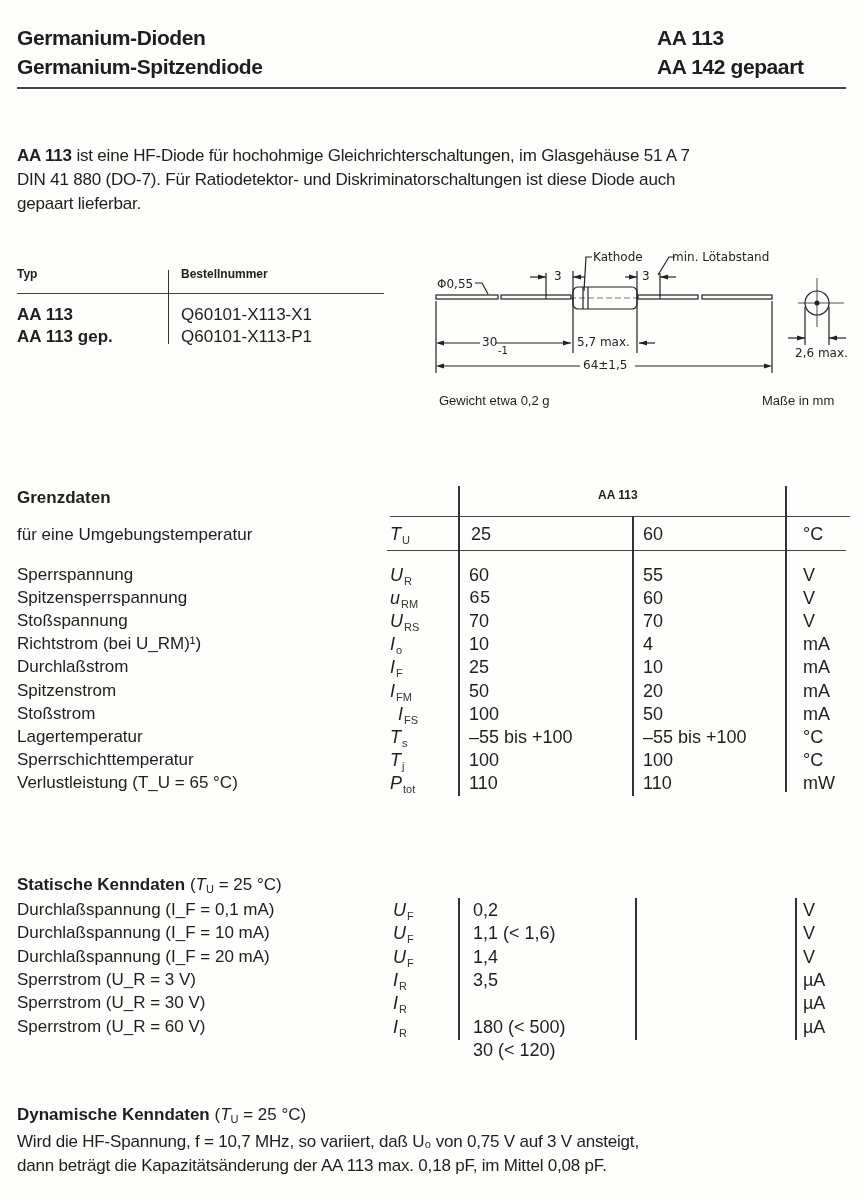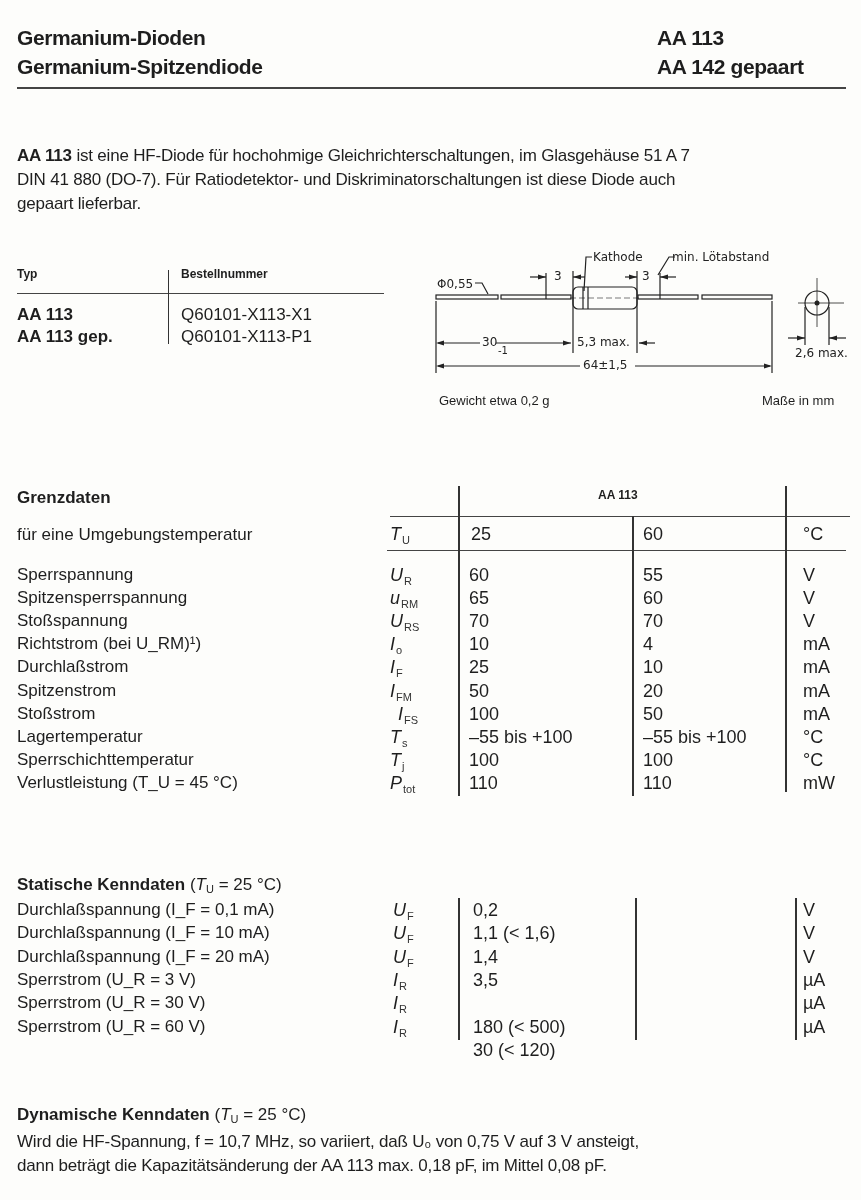--- a/index.html
+++ b/index.html
@@ -103,21 +103,21 @@
         <path d="M409 93 l8 -2.5 v5 z"></path>
     </g>
   </svg>
   <div class="abs dim" style="left:17px;top:32px;">Φ0,55</div>
   <div class="abs dim" style="left:134px;top:24px;">3</div>
   <div class="abs dim" style="left:173px;top:5px;">Kathode</div>
   <div class="abs dim" style="left:222px;top:24px;">3</div>
   <div class="abs dim" style="left:252px;top:5px;">min. Lötabstand</div>
   <div class="abs dim" style="left:62px;top:90px;">30</div>
   <div class="abs dim" style="left:78px;top:100px;font-size:10px;">-1</div>
-  <div class="abs dim" style="left:157px;top:90px;">5,3 max.</div>
+  <div class="abs dim" style="left:157px;top:90px;">5,7 max.</div>
   <div class="abs dim" style="left:163px;top:113px;">64±1,5</div>
   <div class="abs dim" style="left:375px;top:101px;">2,6 max.</div>
   <div class="abs small" style="left:19px;top:148px;">Gewicht etwa 0,2 g</div>
   <div class="abs small" style="left:342px;top:148px;">Maße in mm</div>
 </div>
 
 <div class="abs t17 bold" style="left:17px;top:488px;">Grenzdaten</div>
 <div class="abs t18 bold" style="left:598px;top:488px;">AA 113</div>
 <div class="rule" style="left:390px;top:516px;width:460px;height:1.2px;"></div>
 <div class="rule" style="left:387px;top:550px;width:459px;height:1.2px;"></div>
@@ -137,21 +137,21 @@
     <div>
       <div class="abs t17" style="left: 17px; top: 565px; text-align: right;">Sperrspannung</div>
       <div class="abs sym" style="left: 390px; top: 565px;"><span>U</span><sub>R</sub></div>
       <div class="abs cell" style="left: 469px; top: 565px;">60</div>
       <div class="abs cell" style="left: 643px; top: 565px;">55</div>
       <div class="abs cell" style="left: 803px; top: 565px;">V</div>
     </div>
     <div>
       <div class="abs t17" style="left: 17px; top: 588.1px;">Spitzensperrspannung</div>
       <div class="abs sym" style="left: 390px; top: 588.1px;"><span>u</span><sub>RM</sub></div>
-      <div class="abs cell" style="left: 469px; top: 588.1px;">65</div>
+      <div class="abs cell" style="left: 469px; top: 588.1px; font-family: Liberation Mono, monospace;">65</div>
       <div class="abs cell" style="left: 643px; top: 588.1px;">60</div>
       <div class="abs cell" style="left: 803px; top: 588.1px;">V</div>
     </div>
     <div>
       <div class="abs t17" style="left: 17px; top: 611.2px;">Stoßspannung</div>
       <div class="abs sym" style="left: 390px; top: 611.2px;"><span>U</span><sub>RS</sub></div>
       <div class="abs cell" style="left: 469px; top: 611.2px;">70</div>
       <div class="abs cell" style="left: 643px; top: 611.2px;">70</div>
       <div class="abs cell" style="left: 803px; top: 611.2px;">V</div>
     </div>
@@ -191,21 +191,21 @@
       <div class="abs cell" style="left: 803px; top: 726.7px;">°C</div>
     </div>
     <div>
       <div class="abs t17" style="left: 17px; top: 749.8px;">Sperrschichttemperatur</div>
       <div class="abs sym" style="left: 390px; top: 749.8px;"><span>T</span><sub>j</sub></div>
       <div class="abs cell" style="left: 469px; top: 749.8px;">100</div>
       <div class="abs cell" style="left: 643px; top: 749.8px;">100</div>
       <div class="abs cell" style="left: 803px; top: 749.8px;">°C</div>
     </div>
     <div>
-      <div class="abs t17" style="left: 17px; top: 772.9px;">Verlustleistung (T_U = 45 °C)</div>
+      <div class="abs t17" style="left: 17px; top: 772.9px;">Verlustleistung (T_U = 65 °C)</div>
       <div class="abs sym" style="left: 390px; top: 772.9px;"><span>P</span><sub>tot</sub></div>
       <div class="abs cell" style="left: 469px; top: 772.9px;">110</div>
       <div class="abs cell" style="left: 643px; top: 772.9px;">110</div>
       <div class="abs cell" style="left: 803px; top: 772.9px;">mW</div>
     </div>
   </div>
 
 <div class="abs t17" style="left:17px;top:875px;"><span class="bold">Statische Kenndaten</span> <span>(<i>T</i><sub class="sm">U</sub> = 25 °C)</span></div>
 <div class="vline" style="left:458px;top:898px;height:142px;"></div>
 <div class="vline" style="left:635px;top:898px;height:142px;"></div>

